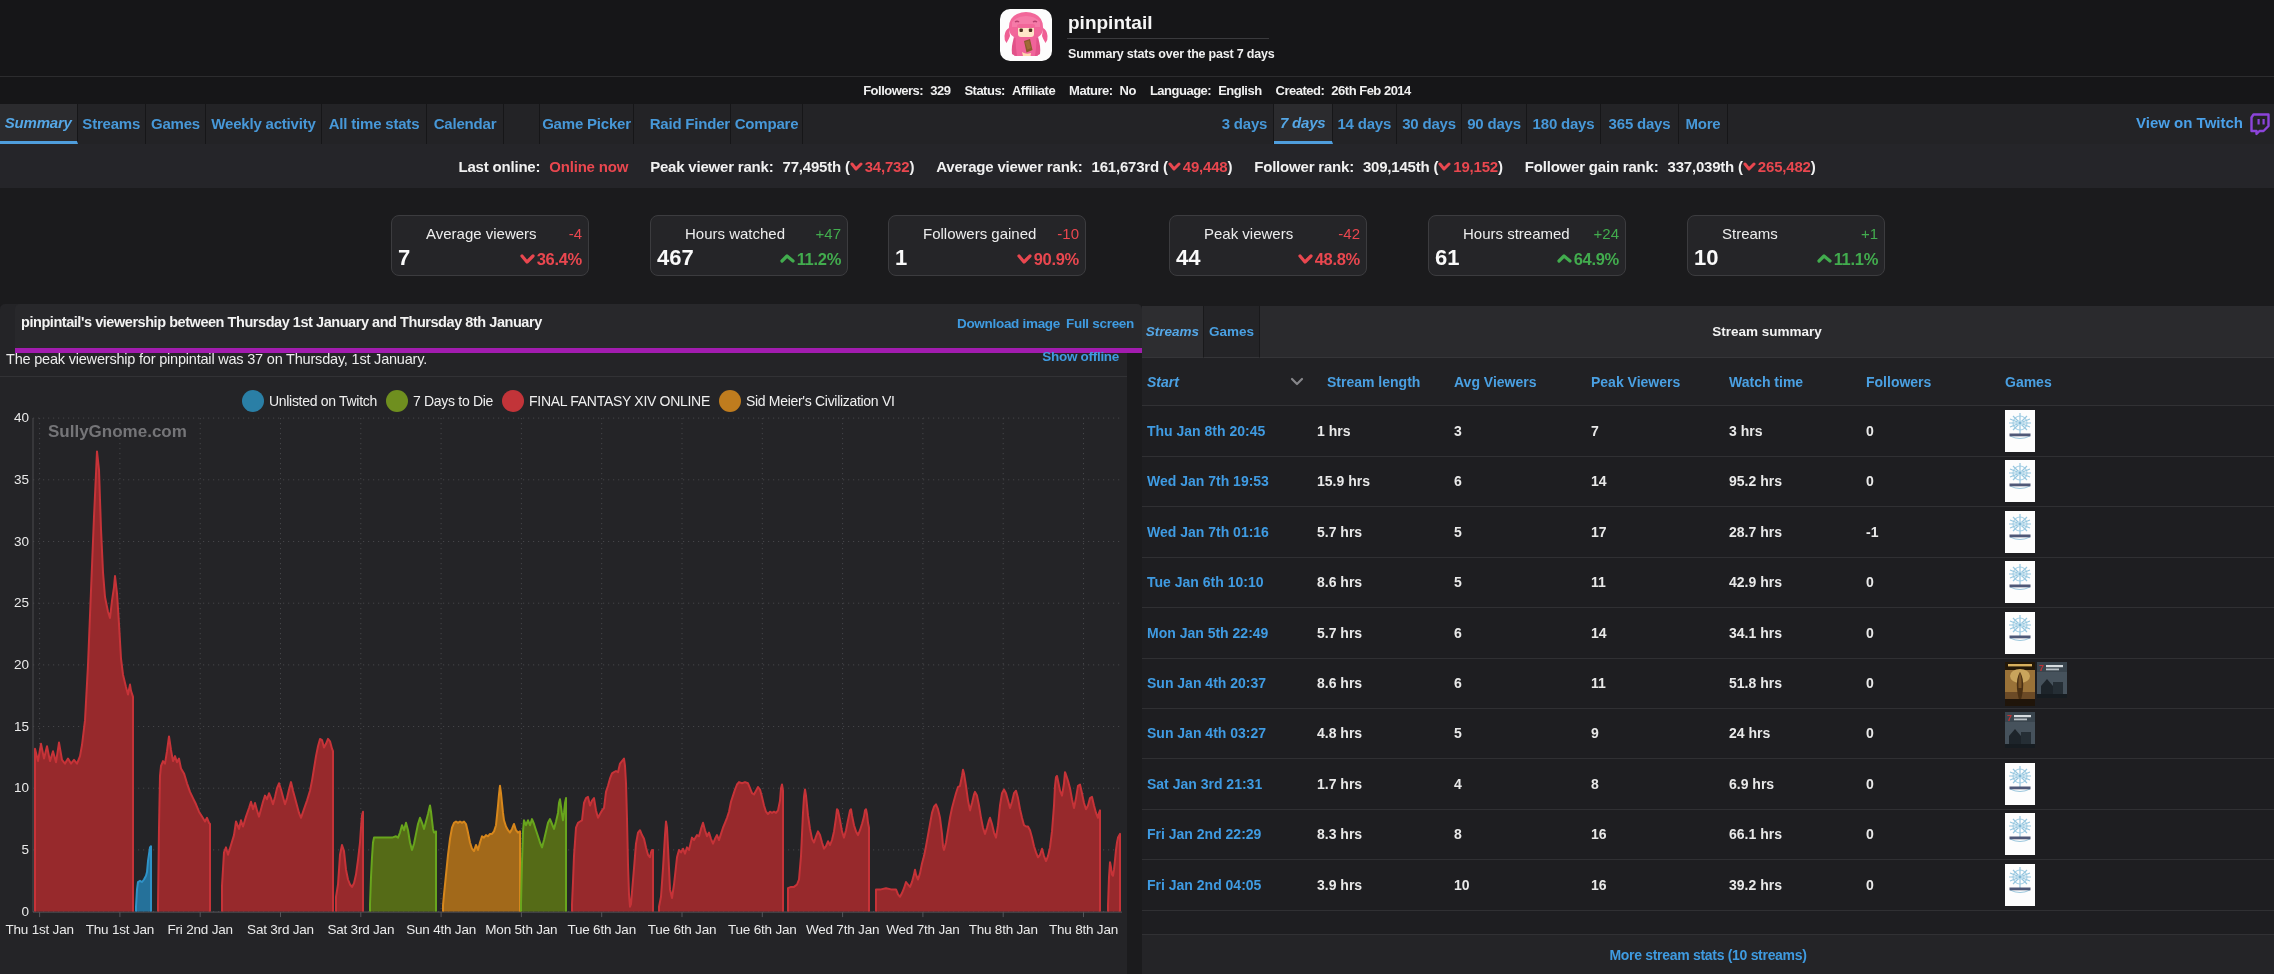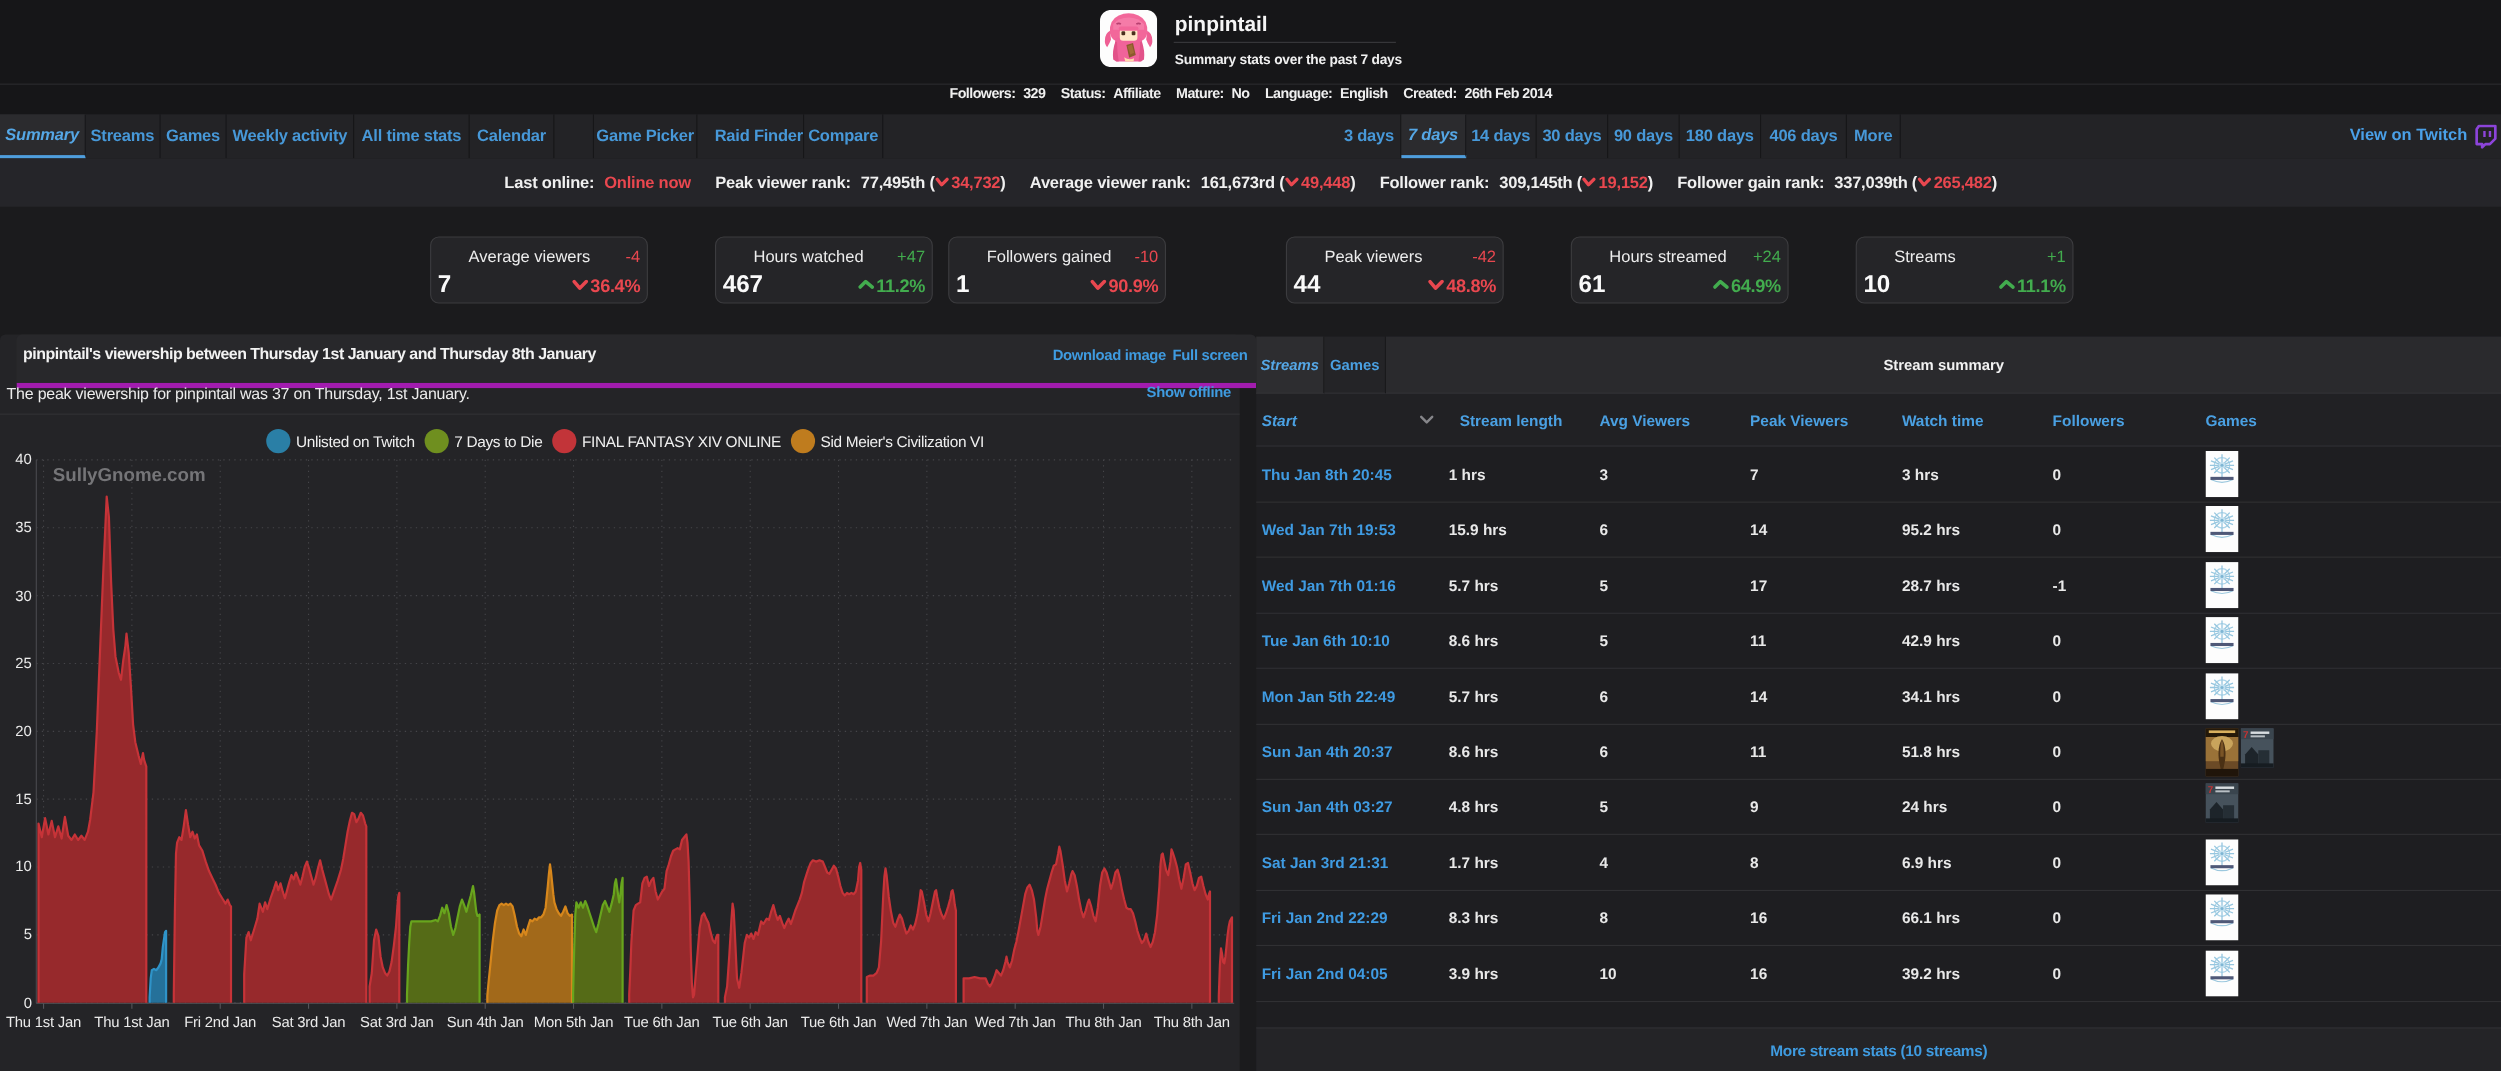--- a/index.html
+++ b/index.html
@@ -6,21 +6,21 @@
   html,body { width:2274px; height:974px; background:#1b1b1d; overflow:hidden;
     font-family:"Liberation Sans", sans-serif; }
   .abs { position:absolute; }
   #page { position:relative; width:2274px; height:974px; background:#1b1b1d; }
   #topband { left:0; top:0; width:2274px; height:104px; background:#161618; }
   #topsep { left:0; top:76px; width:2274px; height:1px; background:#2c2c2e; }
   #title { left:1068px; top:12px; font-size:19px; font-weight:bold; color:#f5f5f5; }
   #titleu { left:1067px; top:38px; width:202px; height:1px; background:#3a3a3d; }
   #subtitle { left:1068px; top:47px; font-size:12.5px; letter-spacing:-0.2px; font-weight:bold; color:#f0f0f0; }
   #frow { left:0; top:77px; width:2274px; height:27px; display:flex; justify-content:center;
-     align-items:flex-start; gap:14px; font-size:13px; letter-spacing:-0.5px; font-weight:bold; color:#f0f0f0; }
+     align-items:center; gap:14px; font-size:13px; letter-spacing:-0.5px; font-weight:bold; color:#f0f0f0; }
   #frow b { margin-right:7px; }
   
   #nav { left:0; top:104px; width:2274px; height:40px; background:#232326; }
   .tab { position:absolute; top:0; height:40px; line-height:39px; text-align:center;
      font-size:15px; letter-spacing:-0.2px; white-space:nowrap; overflow:hidden;
      font-weight:bold; color:#4798d8; border-right:1px solid #161618; }
   .tab.act { background:#2b2b2e; color:#55a7e6; font-style:italic;
      border-bottom:3px solid #4f9edd; line-height:37px; }
   #vot { top:10px; right:31px; font-size:15px; font-weight:bold; color:#4aa0e8; }
   #twicon { top:9px; right:4px; }
@@ -143,21 +143,21 @@
 <div class="tab" style="left:504px;width:36px;"></div>
 <div class="tab" style="left:540px;width:94px;">Game Picker</div>
 <div class="tab" style="left:634px;width:97px;text-align:right;">Raid Finder</div>
 <div class="tab" style="left:731px;width:72px;">Compare</div>
 <div class="tab" style="left:1216px;width:58px;">3 days</div>
 <div class="tab act" style="left:1274px;width:58.5px;">7 days</div>
 <div class="tab" style="left:1332.5px;width:64.5px;">14 days</div>
 <div class="tab" style="left:1397px;width:65px;">30 days</div>
 <div class="tab" style="left:1462px;width:65px;">90 days</div>
 <div class="tab" style="left:1527px;width:74px;">180 days</div>
-<div class="tab" style="left:1601px;width:78px;">406 days</div>
+<div class="tab" style="left:1601px;width:78px;">365 days</div>
 <div class="tab" style="left:1679px;width:49px;">More</div>
 
     <div class="abs" id="vot">View on Twitch</div>
     <div class="abs" id="twicon"><svg width="21" height="23" viewBox="0 0 21 23">
           <path d="M4.5 1.5 L19.5 1.5 L19.5 13 L14.5 18 L10.5 18 L7.5 21 L7.5 18 L2.5 18 L2.5 4.5 Z" fill="none" stroke="#8c44da" stroke-width="2.4" stroke-linejoin="round"></path>
           <line x1="9.6" y1="6" x2="9.6" y2="11.5" stroke="#8c44da" stroke-width="2.2"></line>
           <line x1="14.6" y1="6" x2="14.6" y2="11.5" stroke="#8c44da" stroke-width="2.2"></line>
         </svg></div>
   </div>
   <div class="abs" id="rankbar">
@@ -192,21 +192,21 @@
         <span>Hours watched</span>
         <span class="grn">+47</span>
       </div>
       <div class="r2">
         <span class="num">467</span>
         <span class="pct grn"><svg class="chev" width="15" height="10" viewBox="0 0 15 10">
             <polyline points="2,7 7,2 13,7" fill="none" stroke="#42ac4e" stroke-width="3.2" stroke-linecap="round" stroke-linejoin="round"></polyline>
           </svg>11.2%</span>
       </div>
     </div>
-<div class="card" style="left:862px">
+<div class="card" style="left:888px">
       <div class="r1">
         <span>Followers gained</span>
         <span class="red">-10</span>
       </div>
       <div class="r2">
         <span class="num">1</span>
         <span class="pct red"><svg class="chev" width="15" height="10" viewBox="0 0 15 10">
             <polyline points="2,2 7,8 13,2" fill="none" stroke="#e9474f" stroke-width="3.2" stroke-linecap="round" stroke-linejoin="round"></polyline>
           </svg>90.9%</span>
       </div>

